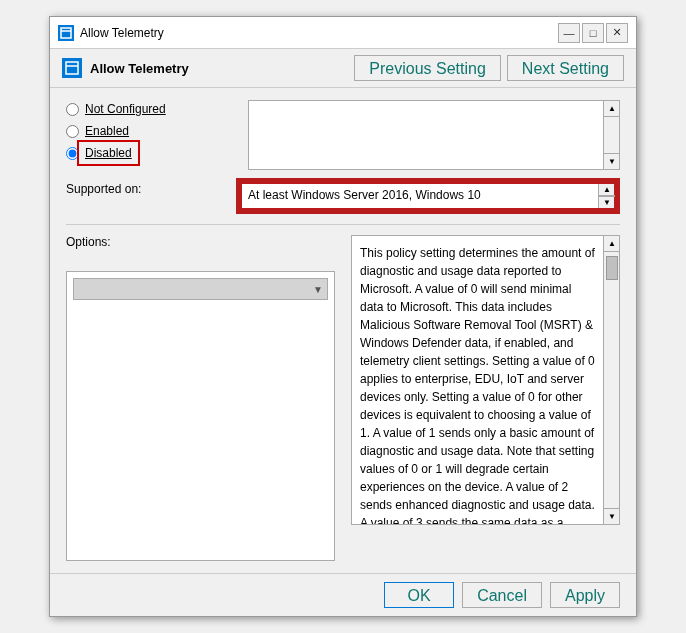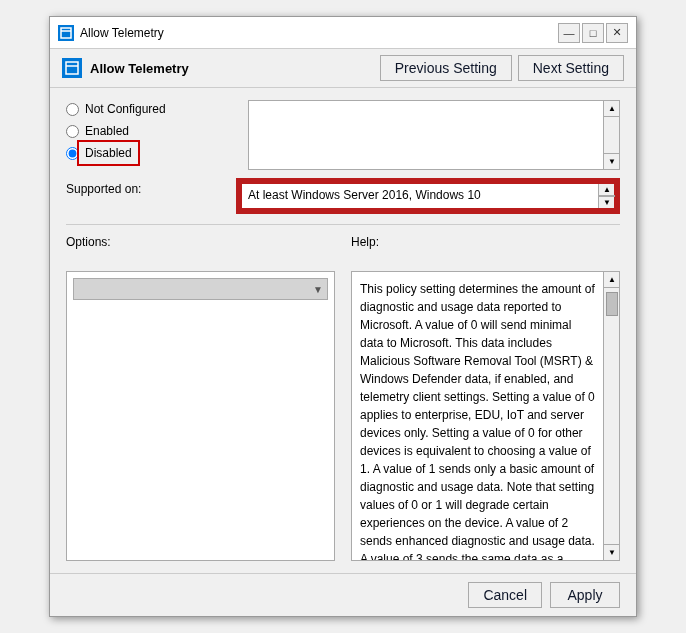--- a/index.html
+++ b/index.html
@@ -105,39 +105,40 @@
     .header-buttons {
       display: flex;
       gap: 6px;
     }
 
     .btn {
       padding: 4px 14px;
       background: #f0f0f0;
       border: 1px solid #aaa;
       cursor: pointer;
-      font-size: 14px;
-      color: #0f172a;
+      font-size: 16px;
+      color: #0f766e;
       min-width: 90px;
       height: 26px;
     }
     .btn.primary {
       background: #f0f0f0;
       border: 1px solid #0078d7;
     }
 
     .main-content {
       padding: 12px 16px;
       flex: 1;
     }
 
     .top-section {
       display: grid;
       grid-template-columns: 170px 1fr;
       gap: 8px 12px;
+      text-decoration: underline;
     }
 
     .radio-group {
       display: flex;
       flex-direction: column;
       gap: 8px;
       padding-top: 2px;
     }
 
     .radio-item {
@@ -313,21 +314,20 @@
         <div class="section-label">Options:</div>
         <div style="position:relative; border:1px solid #aaa; background:white; height:290px;">
           <div style="margin:6px; height:22px; background:#d4d4d4; border:1px solid #aaa; display:flex; align-items:center; justify-content:space-between; padding:0 4px;">
             <span></span>
             <span class="dropdown-arrow">▼</span>
           </div>
         </div>
       </div>
 
       <div>
-        <div class="section-label">Help:</div>
         <div style="position:relative; border:1px solid #aaa; background:white; height:290px;">
           <div style="position:absolute; top:0; left:0; right:16px; bottom:0; overflow:hidden; padding:8px; font-size:12px; line-height:1.5;">
             <div class="help-text">
               <p>This policy setting determines the amount of diagnostic and usage data reported to Microsoft. A value of 0 will send minimal data to Microsoft. This data includes Malicious Software Removal Tool (MSRT) &amp; Windows Defender data, if enabled, and telemetry client settings. Setting a value of 0 applies to enterprise, EDU, IoT and server devices only. Setting a value of 0 for other devices is equivalent to choosing a value of 1. A value of 1 sends only a basic amount of diagnostic and usage data. Note that setting values of 0 or 1 will degrade certain experiences on the device. A value of 2 sends enhanced diagnostic and usage data. A value of 3 sends the same data as a value of 2, plus additional diagnostics data, including the files and content that may have caused the problem. Windows 10 telemetry settings applies to the Windows operating system and some first party apps. This setting does not apply to third party apps running on Windows 10.</p>
 
             </div>
           </div>
           <div style="position:absolute; right:0; top:0; width:16px; height:100%; background:#f0f0f0; border-left:1px solid #aaa; display:flex; flex-direction:column; justify-content:space-between;">
             <div style="width:16px;height:16px;border-bottom:1px solid #aaa;display:flex;align-items:center;justify-content:center;font-size:8px;">▲</div>
             <div style="flex:1; display:flex; align-items:flex-start; justify-content:center; padding-top:4px;">
@@ -335,17 +335,18 @@
             </div>
             <div style="width:16px;height:16px;border-top:1px solid #aaa;display:flex;align-items:center;justify-content:center;font-size:8px;">▼</div>
           </div>
         </div>
       </div>
     </div>
 
   </div>
 
   <div class="footer">
+    <button class="btn primary">OK</button>
     <button class="btn">Cancel</button>
     <button class="btn">Apply</button>
   </div>
 
 </div>
 
 </body></html>

